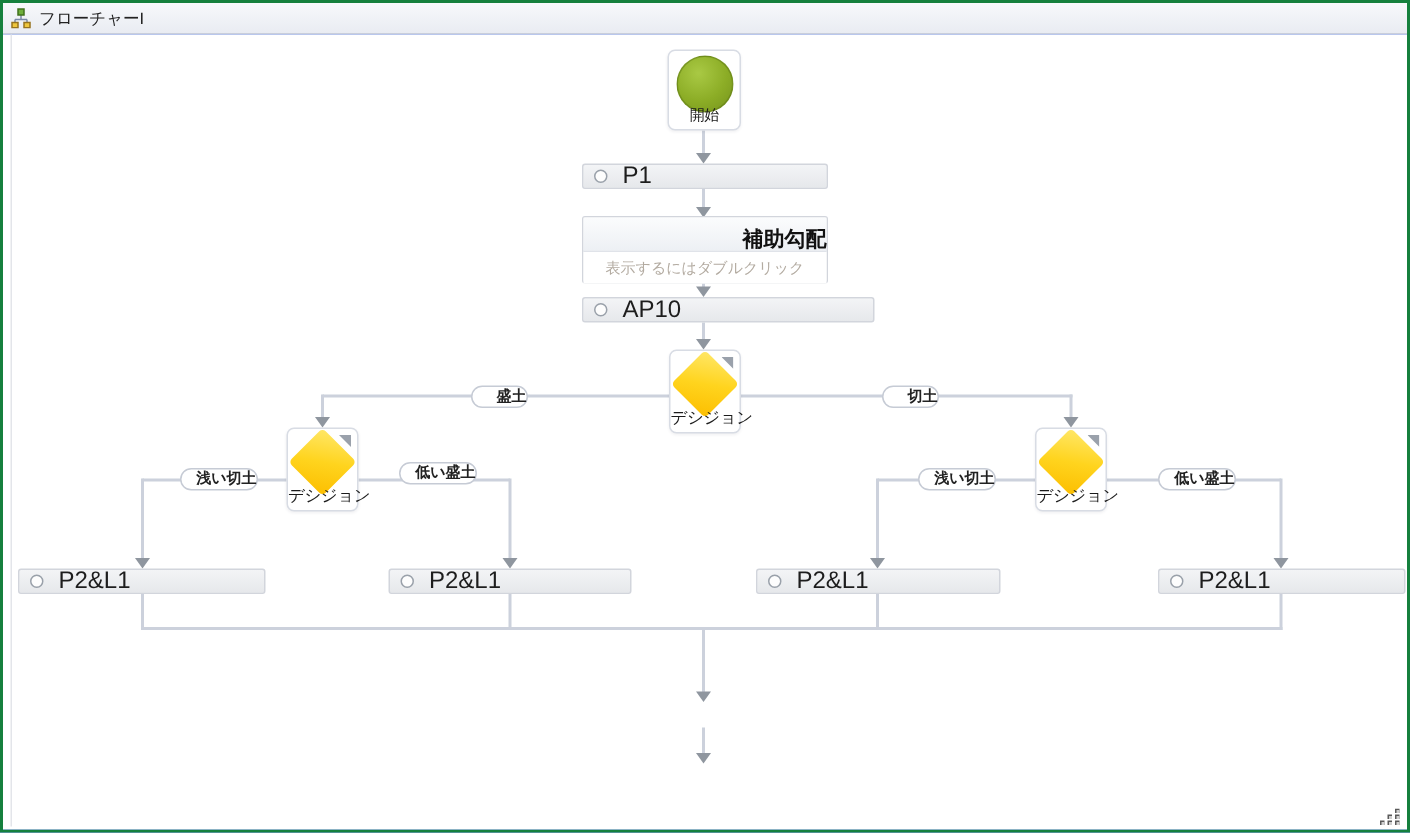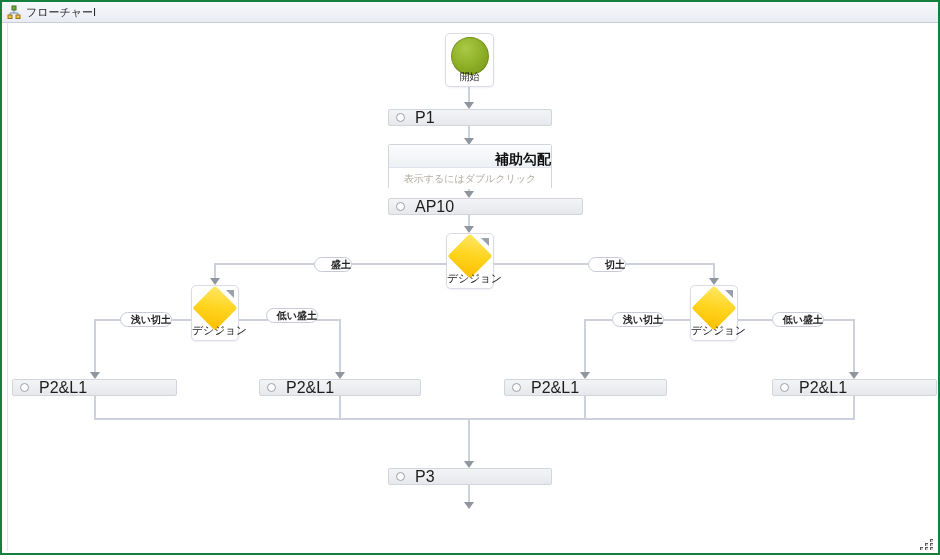--- a/index.html
+++ b/index.html
@@ -181,24 +181,20 @@
     </div>
     <div class="pbox" style="left:502px;top:377px;width:163px">
       <span class="ring"></span>
       <span>P2&amp;L1</span>
     </div>
     <div class="pbox" style="left:770px;top:377px;width:165px">
       <span class="ring"></span>
       <span>P2&amp;L1</span>
     </div>
 
-    <div class="pbox" style="left:386px;top:466px;width:164px">
-      <span class="ring"></span>
-      <span>P3</span>
-    </div>
 
     <svg class="grip" width="14" height="12" viewBox="0 0 14 12">
       <rect x="10" y="0" width="3" height="3" fill="#5a5a5a"></rect>
         <rect x="11" y="1" width="2" height="2" fill="#cfcfcf"></rect>
       <rect x="10" y="4" width="3" height="3" fill="#5a5a5a"></rect>
         <rect x="11" y="5" width="2" height="2" fill="#cfcfcf"></rect>
       <rect x="10" y="8" width="3" height="3" fill="#5a5a5a"></rect>
         <rect x="11" y="9" width="2" height="2" fill="#cfcfcf"></rect>
       <rect x="5" y="4" width="3" height="3" fill="#5a5a5a"></rect>
         <rect x="6" y="5" width="2" height="2" fill="#cfcfcf"></rect>

